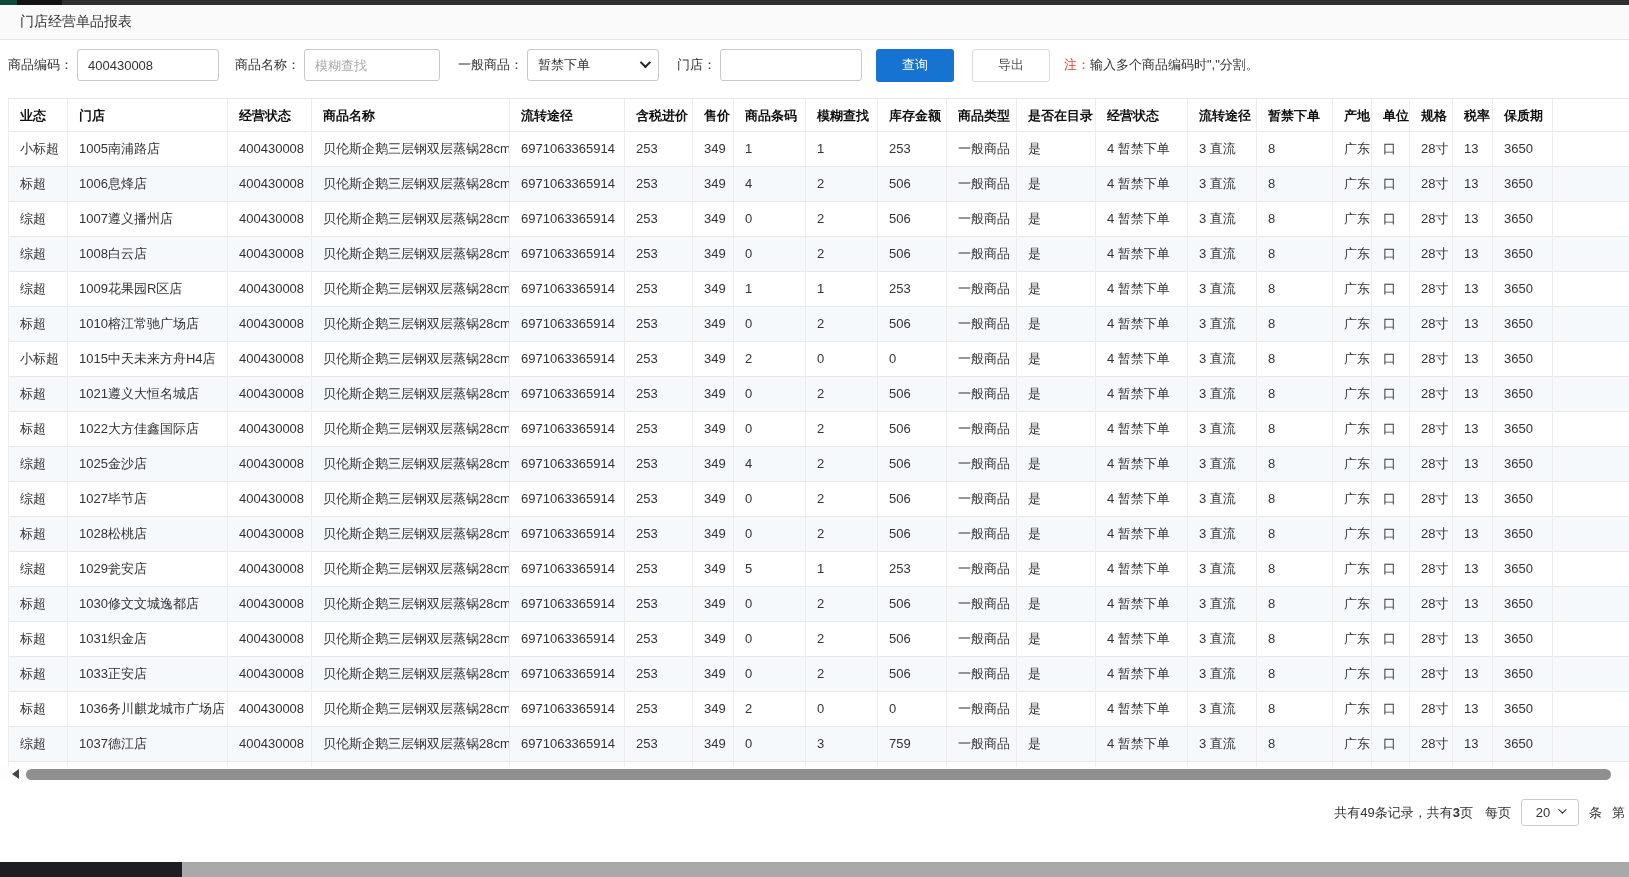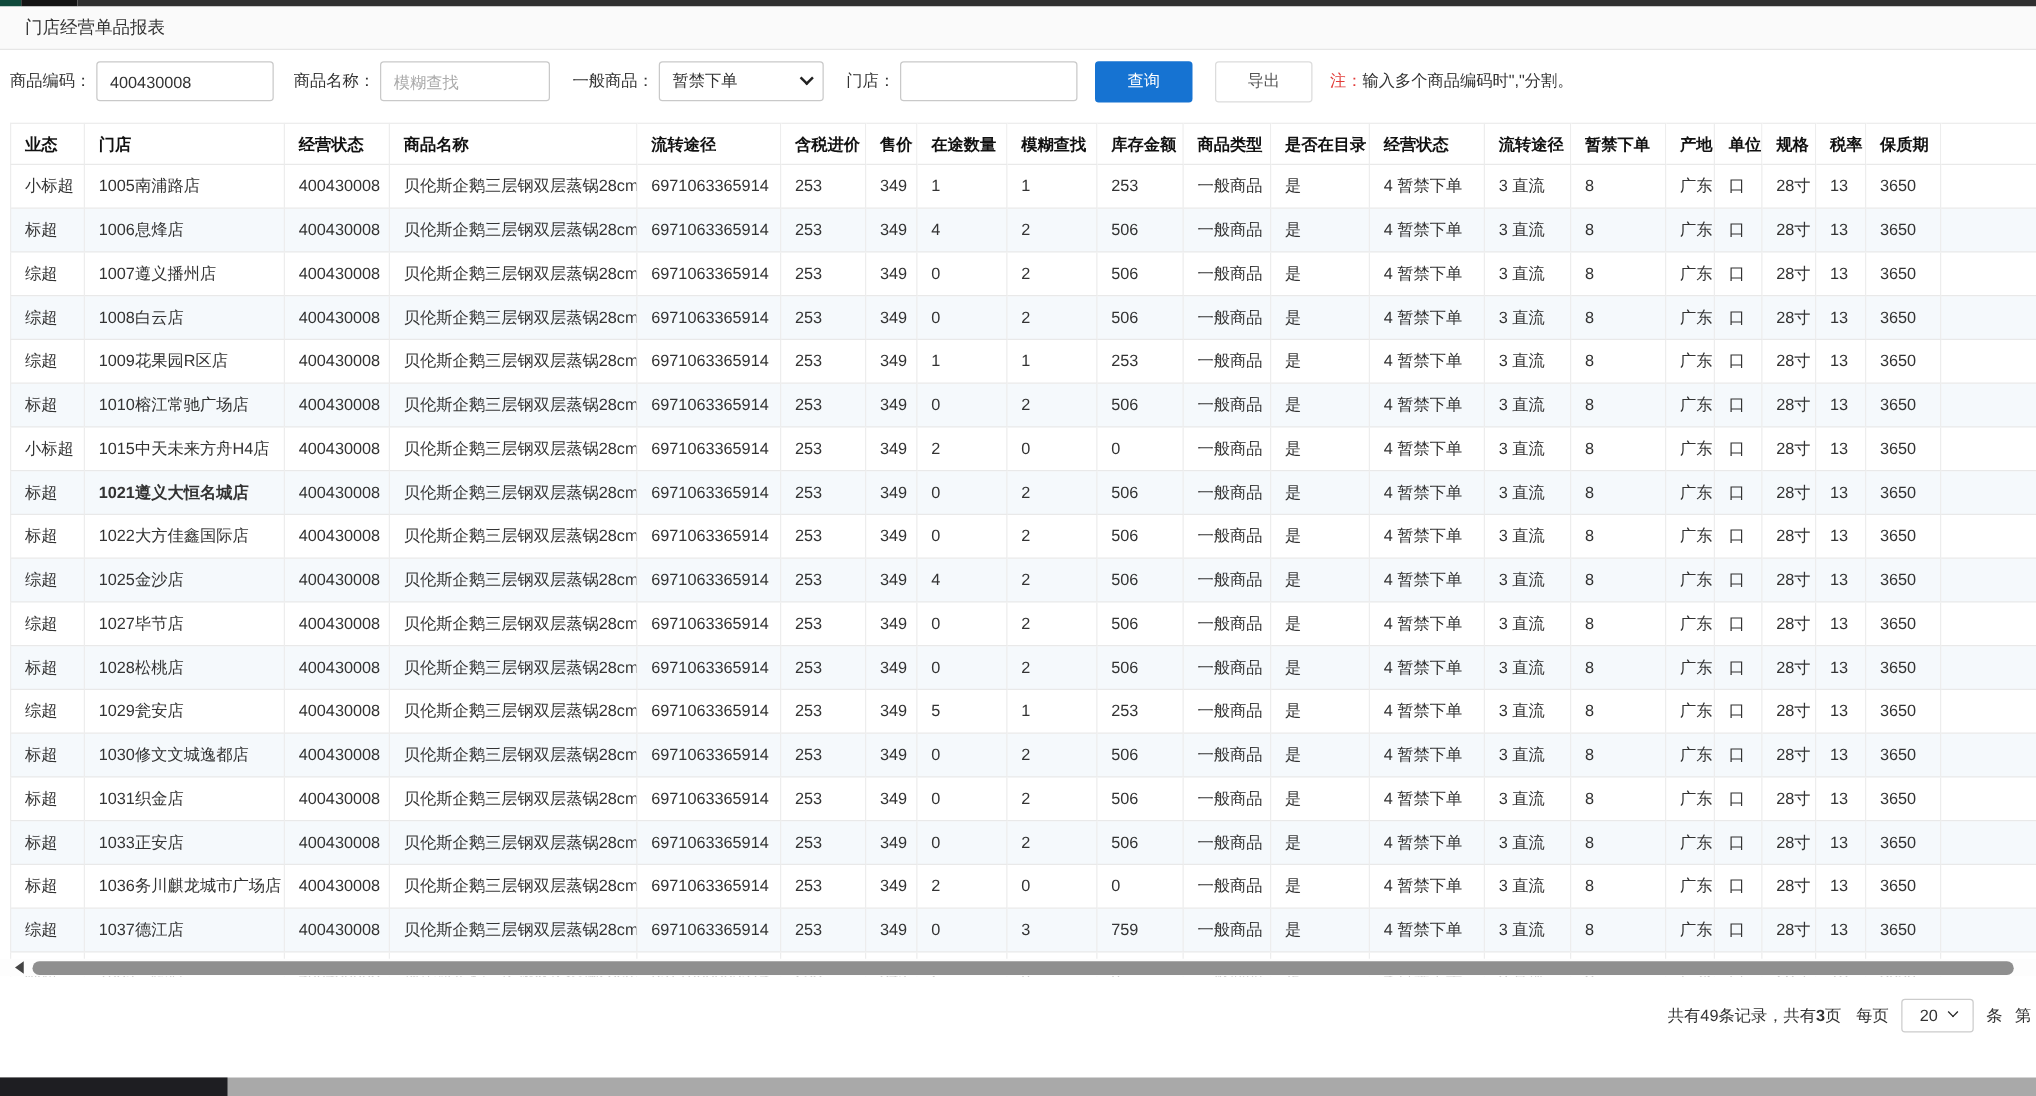--- a/index.html
+++ b/index.html
@@ -144,21 +144,21 @@
 <div class="table-viewport">
   <div class="grid" id="grid">
       <div class="tr head">
         <div class="th" style="width: 60px;">业态</div>
         <div class="th" style="width: 160px;">门店</div>
         <div class="th" style="width: 84px;">经营状态</div>
         <div class="th" style="width: 198px;">商品名称</div>
         <div class="th" style="width: 115px;">流转途径</div>
         <div class="th" style="width: 68px;">含税进价</div>
         <div class="th" style="width: 41px;">售价</div>
-        <div class="th" style="width: 72px;">在途数量</div>
+        <div class="th" style="width: 72px;">商品条码</div>
         <div class="th" style="width: 72px;">模糊查找</div>
         <div class="th" style="width: 69px;">库存金额</div>
         <div class="th" style="width: 70px;">商品类型</div>
         <div class="th" style="width: 79px;">是否在目录</div>
         <div class="th" style="width: 92px;">经营状态</div>
         <div class="th" style="width: 69px;">流转途径</div>
         <div class="th" style="width: 76px;">暂禁下单</div>
         <div class="th" style="width: 39px;">产地</div>
         <div class="th" style="width: 38px;">单位</div>
         <div class="th" style="width: 43px;">规格</div>
@@ -322,21 +322,21 @@
         <div class="td" style="width: 76px;">8</div>
         <div class="td" style="width: 39px;">广东</div>
         <div class="td" style="width: 38px;">口</div>
         <div class="td" style="width: 43px;">28寸</div>
         <div class="td" style="width: 40px;">13</div>
         <div class="td" style="width: 60px;">3650</div>
         <div class="td" style="width: 150px;"></div>
       </div>
       <div class="tr alt">
         <div class="td" style="width: 60px;">标超</div>
-        <div class="td" style="width: 160px; font-weight: bold;">1021遵义大恒名城店</div>
+        <div class="td" style="width: 160px;">1021遵义大恒名城店</div>
         <div class="td" style="width: 84px;">400430008</div>
         <div class="td" style="width: 198px;">贝伦斯企鹅三层钢双层蒸锅28cm</div>
         <div class="td" style="width: 115px;">6971063365914</div>
         <div class="td" style="width: 68px;">253</div>
         <div class="td" style="width: 41px;">349</div>
         <div class="td" style="width: 72px;">0</div>
         <div class="td" style="width: 72px;">2</div>
         <div class="td" style="width: 69px;">506</div>
         <div class="td" style="width: 70px;">一般商品</div>
         <div class="td" style="width: 79px;">是</div>

